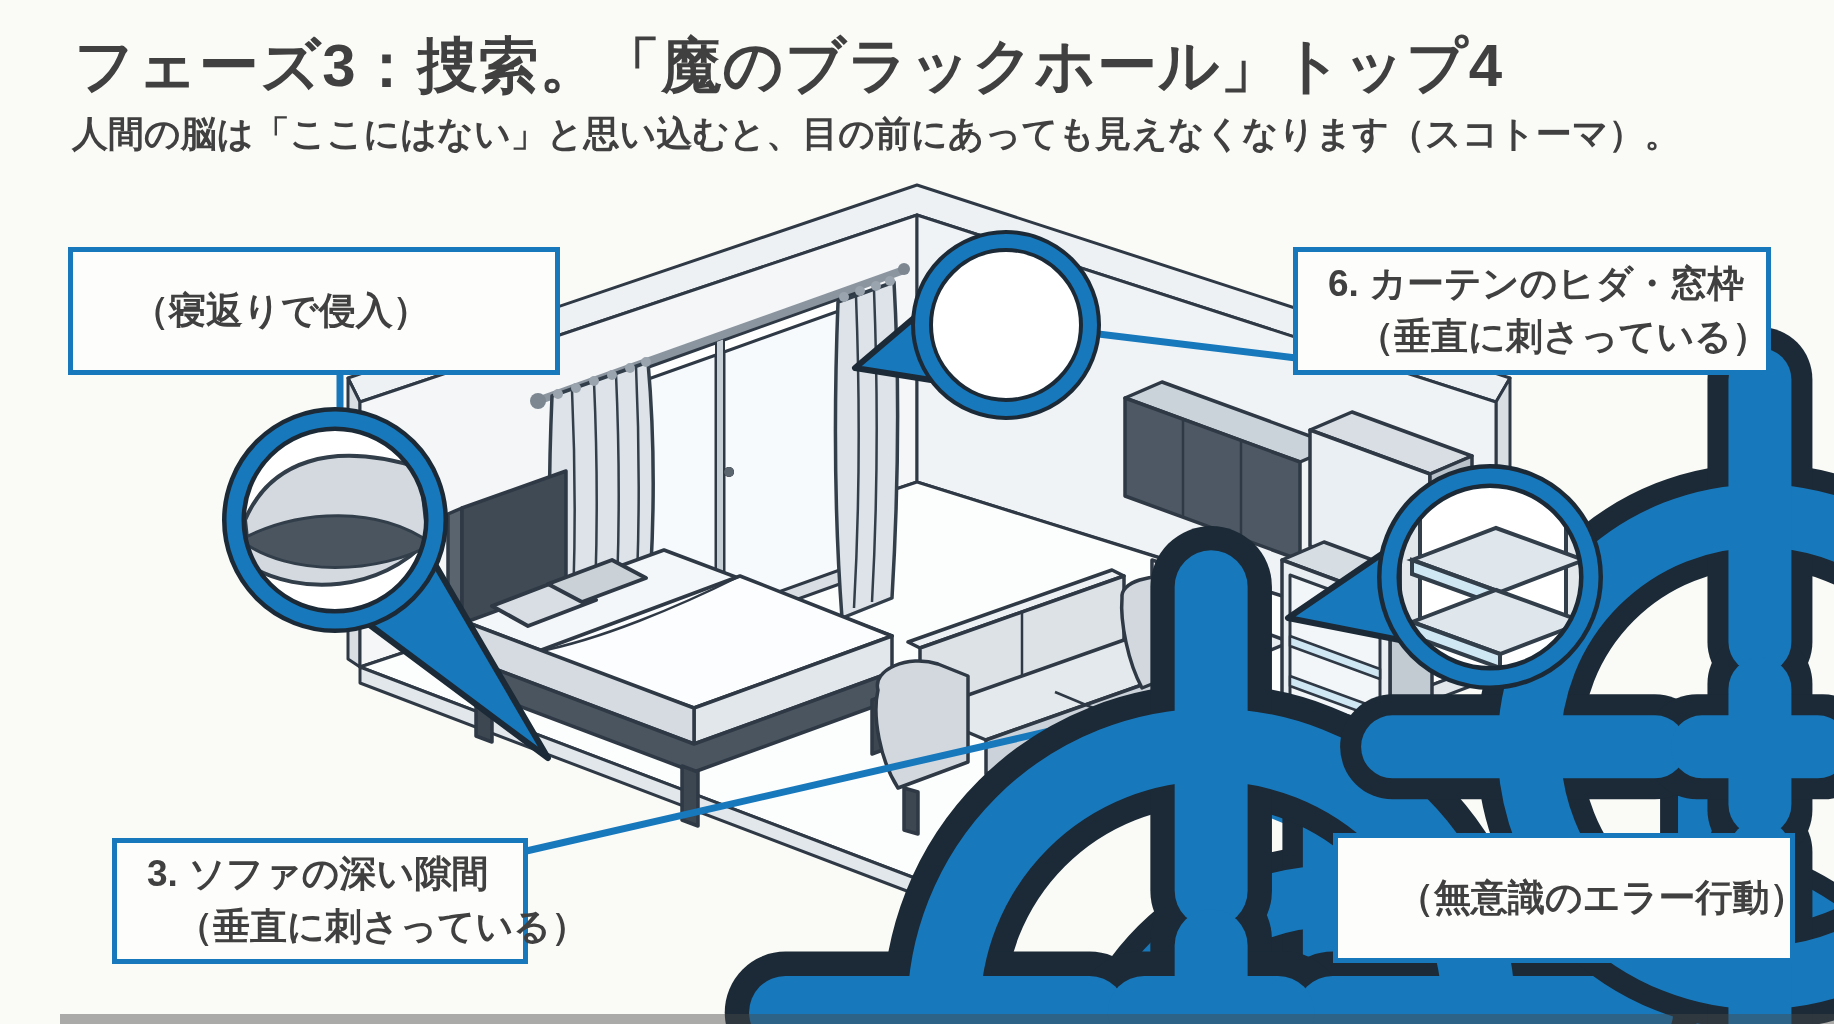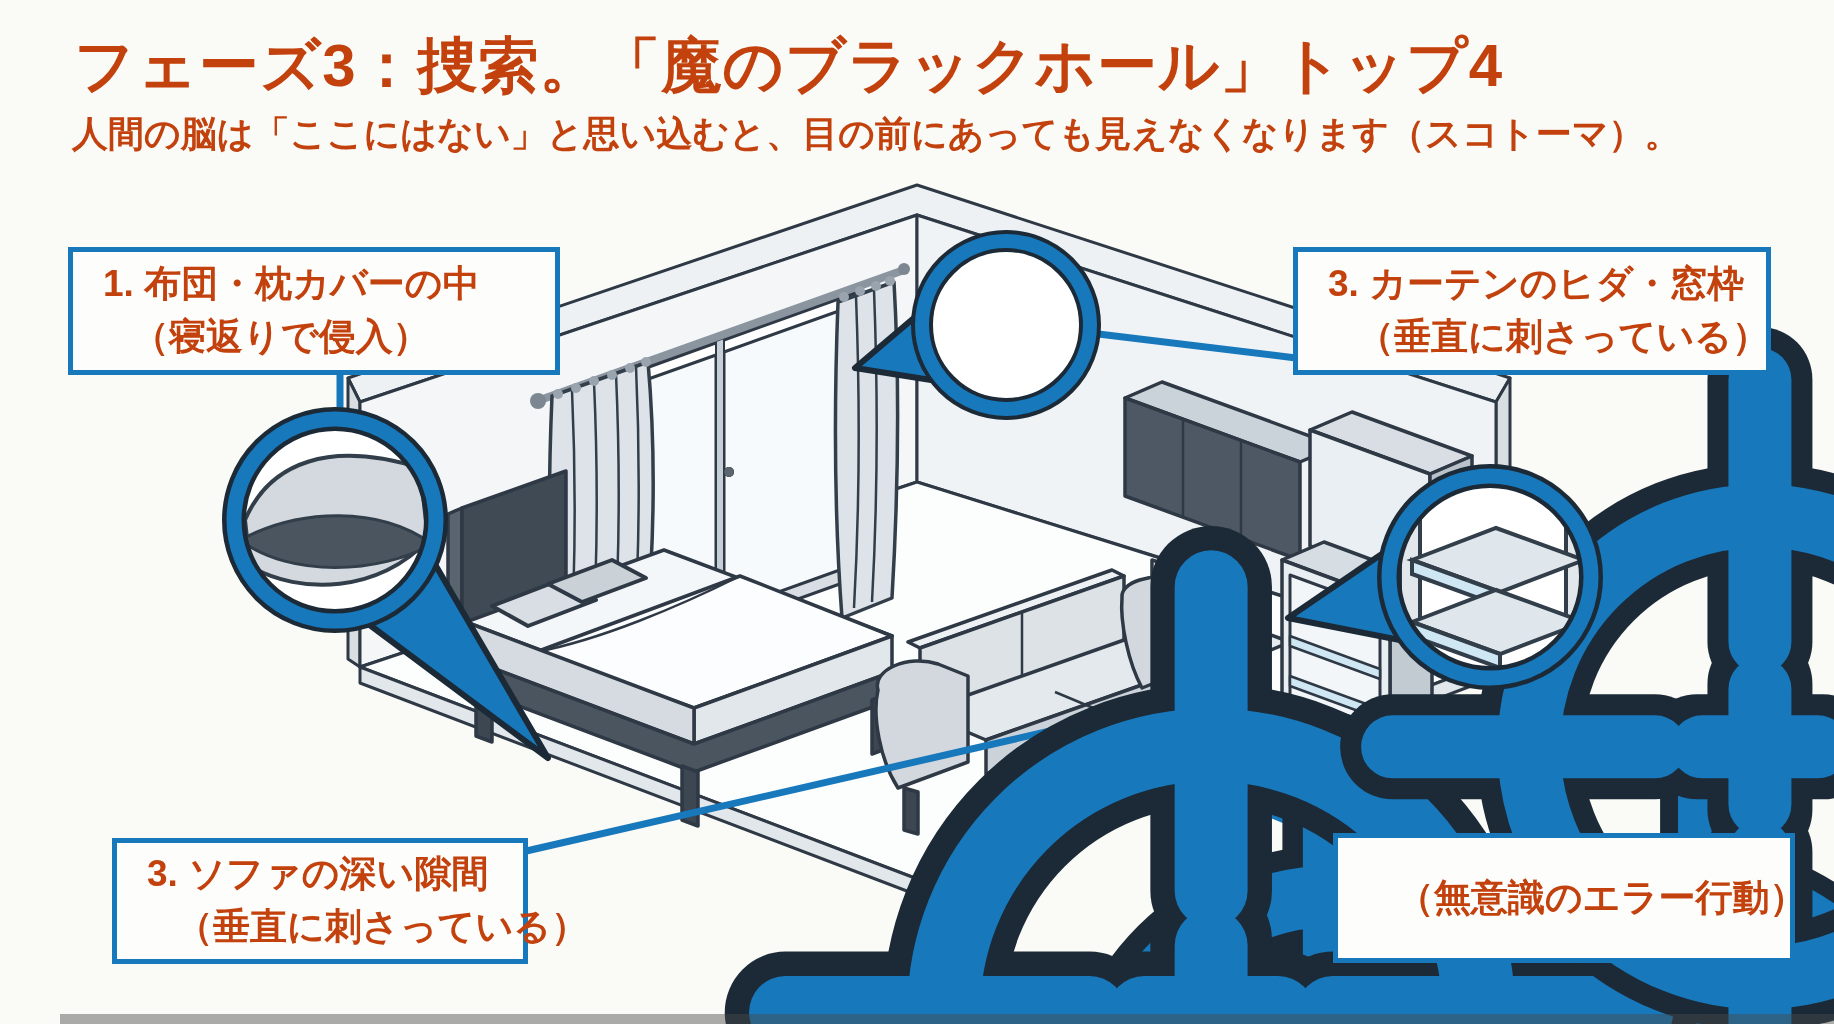--- a/index.html
+++ b/index.html
@@ -1,17 +1,17 @@
 <!DOCTYPE html>
 <html><head>
 <meta charset="utf-8">
 <style>
   html,body{margin:0;padding:0;background:#e8e8e8;}
   .stage{position:relative;width:1834px;height:1024px;background:#fafaf7;overflow:hidden;
-         font-family:"Liberation Sans","DejaVu Sans",sans-serif;color:#c2410c;}
+         font-family:"Liberation Sans","DejaVu Sans",sans-serif;color:#404040;}
   .stage svg{position:absolute;left:0;top:0;}
   .title{position:absolute;left:74px;top:26px;font-size:60px;font-weight:900;letter-spacing:1px;white-space:nowrap;}
   .subtitle{position:absolute;left:72px;top:110px;font-size:36px;font-weight:800;white-space:nowrap;}
   .callout-box{position:absolute;background:#fdfdfb;border:5px solid #1878bc;
                display:flex;flex-direction:column;justify-content:center;
                font-size:37px;font-weight:800;line-height:1.42;box-sizing:border-box;}
   .callout-box .l1{padding-left:30px;white-space:nowrap;}
   .callout-box .l2{padding-left:59px;white-space:nowrap;}
   #box1{left:68px;top:247px;width:492px;height:128px;}
   #box2{left:1293px;top:247px;width:478px;height:128px;}
@@ -211,25 +211,24 @@
     <use href="#xhair" transform="translate(1492,580) scale(0.95)"></use>
   </g>
 
   <rect x="60" y="1014" width="1774" height="10" fill="#4a4a4a" opacity="0.45"></rect>
 </svg>
 
 <div class="title">フェーズ3：捜索。「魔のブラックホール」トップ4</div>
 <div class="subtitle">人間の脳は「ここにはない」と思い込むと、目の前にあっても見えなくなります（スコトーマ）。</div>
 
 <div class="callout-box" id="box1">
-  <div class="l1">1. 布団・枕カバーの中</div>
   <div class="l2">（寝返りで侵入）</div>
 </div>
 <div class="callout-box" id="box2">
-  <div class="l1">3. カーテンのヒダ・窓枠</div>
+  <div class="l1">6. カーテンのヒダ・窓枠</div>
   <div class="l2">（垂直に刺さっている）</div>
 </div>
 <div class="callout-box" id="box3">
   <div class="l1">3. ソファの深い隙間</div>
   <div class="l2">（垂直に刺さっている）</div>
 </div>
 <div class="callout-box" id="box4">
   <div class="l2">（無意識のエラー行動）</div>
 </div>
 

